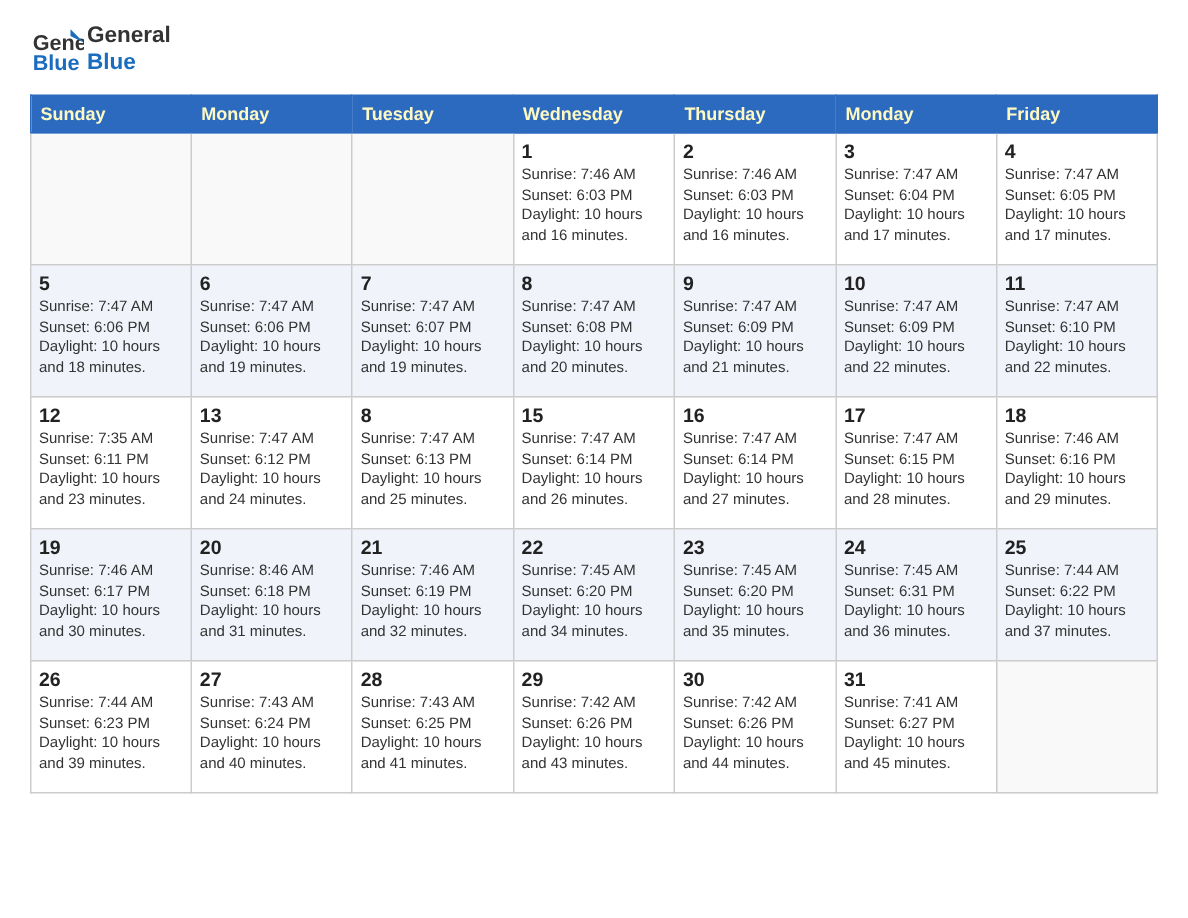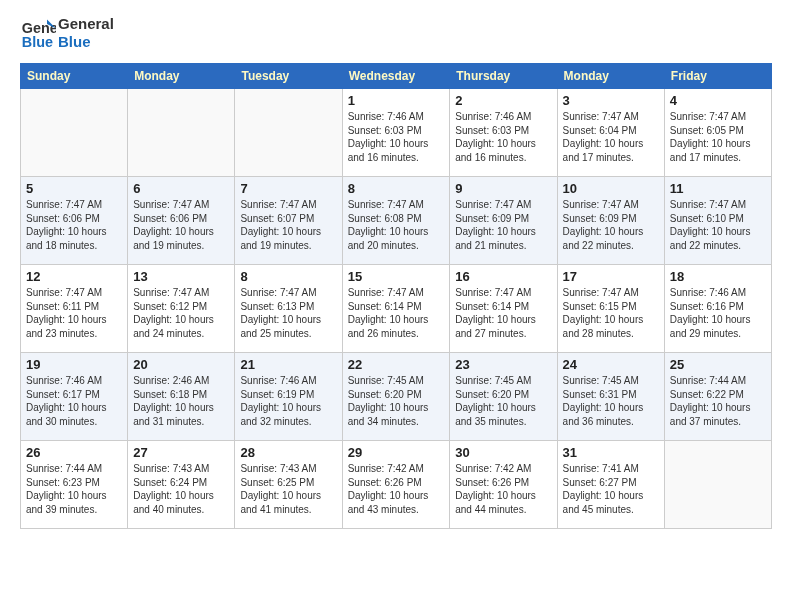--- a/index.html
+++ b/index.html
@@ -182,21 +182,21 @@
           <td>
             <div class="cell-day">11</div>
             <div class="cell-info">Sunrise: 7:47 AM
 Sunset: 6:10 PM
 Daylight: 10 hours and 22 minutes.</div>
           </td>
         </tr>
         <tr>
           <td>
             <div class="cell-day">12</div>
-            <div class="cell-info">Sunrise: 7:47 AM
+            <div class="cell-info">Sunrise: 7:35 AM
 Sunset: 6:11 PM
 Daylight: 10 hours and 23 minutes.</div>
           </td>
           <td>
             <div class="cell-day">13</div>
             <div class="cell-info">Sunrise: 7:47 AM
 Sunset: 6:12 PM
 Daylight: 10 hours and 24 minutes.</div>
           </td>
           <td>
@@ -232,21 +232,21 @@
         </tr>
         <tr class="row-alt">
           <td>
             <div class="cell-day">19</div>
             <div class="cell-info">Sunrise: 7:46 AM
 Sunset: 6:17 PM
 Daylight: 10 hours and 30 minutes.</div>
           </td>
           <td>
             <div class="cell-day">20</div>
-            <div class="cell-info">Sunrise: 2:46 AM
+            <div class="cell-info">Sunrise: 8:46 AM
 Sunset: 6:18 PM
 Daylight: 10 hours and 31 minutes.</div>
           </td>
           <td>
             <div class="cell-day">21</div>
             <div class="cell-info">Sunrise: 7:46 AM
 Sunset: 6:19 PM
 Daylight: 10 hours and 32 minutes.</div>
           </td>
           <td>

